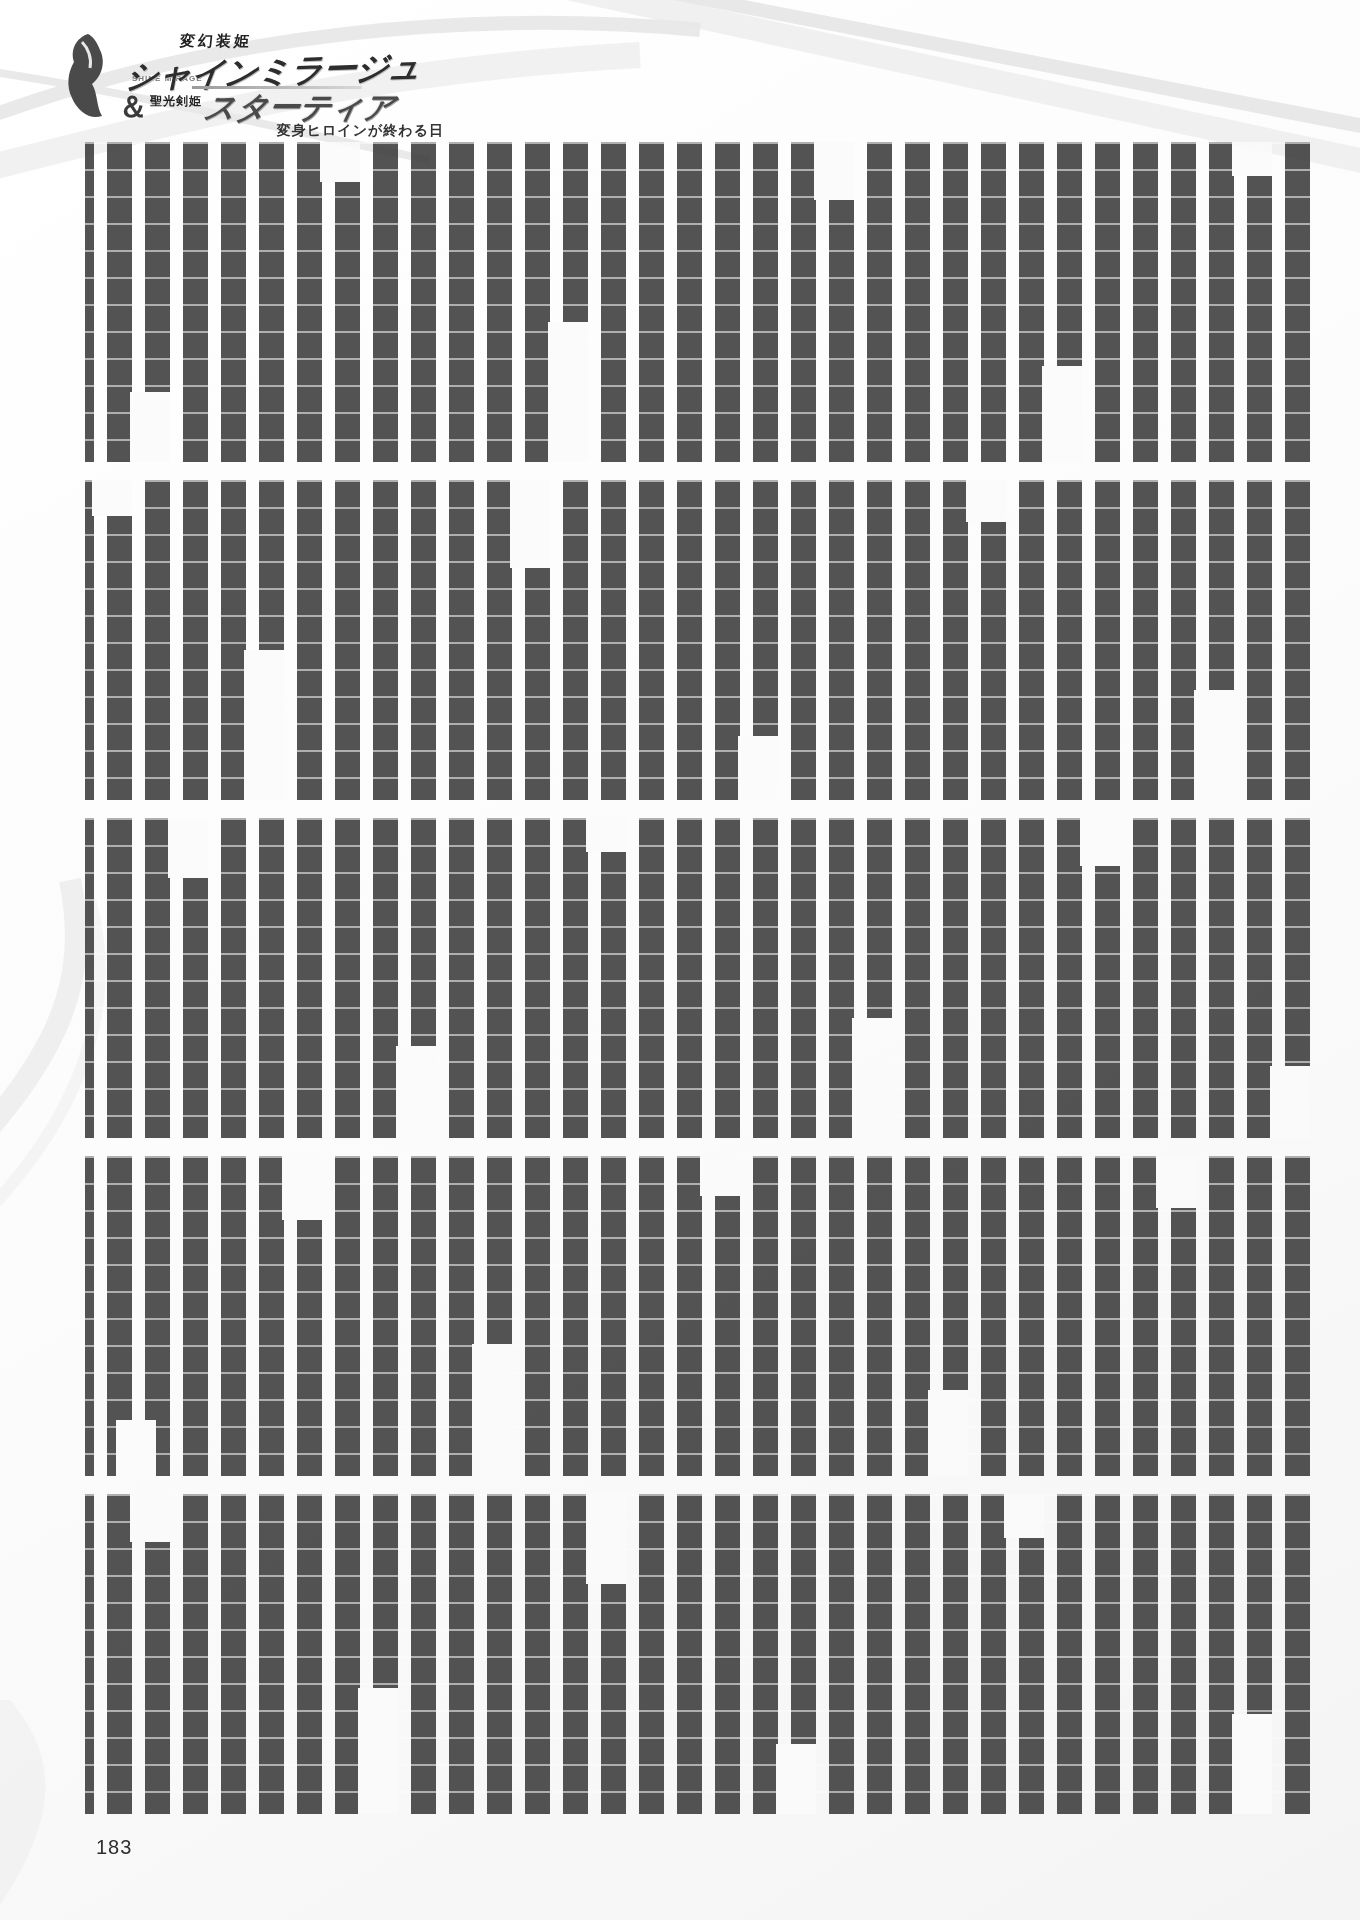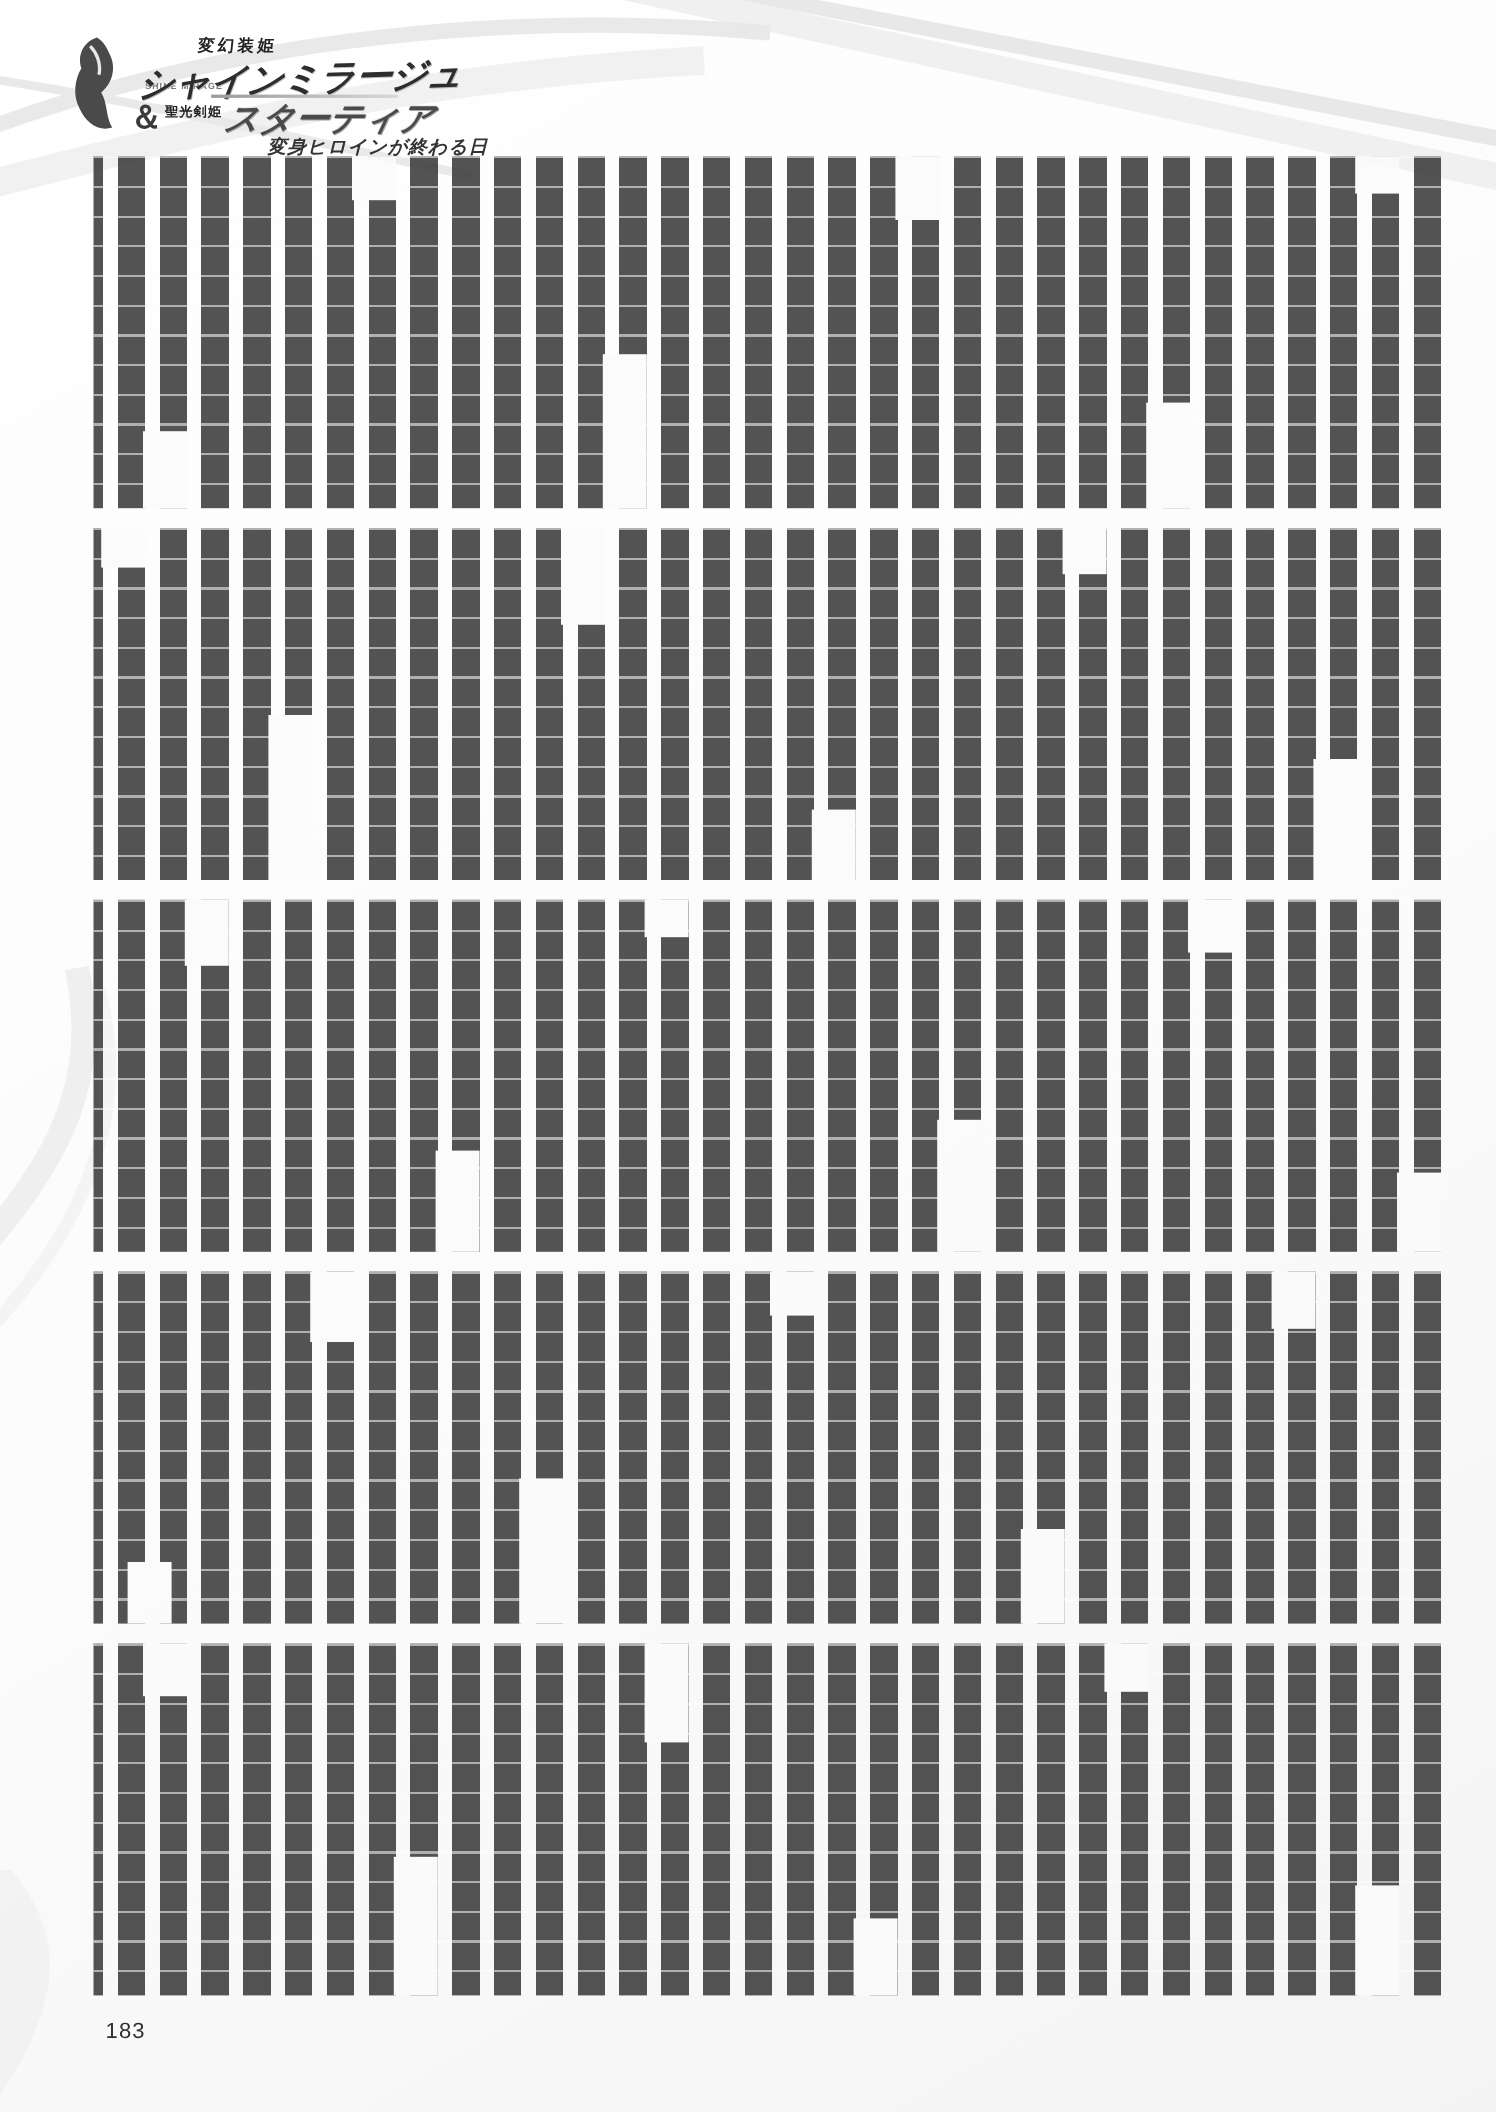--- a/index.html
+++ b/index.html
@@ -59,21 +59,21 @@
   }
   .logo-title-second{
     font-size:31px;font-weight:bold;font-style:italic;
     color:#4a4a4a;letter-spacing:0px;line-height:1;
     text-shadow:1px 1px 0 #aaa, -1px -1px 0 #e8e8e8;
     transform:skewX(-12deg);
     white-space:nowrap;
   }
   .logo-tagline{
     position:absolute;right:-42px;top:112px;
-    font-size:17px;font-weight:bold;font-style:italic;color:#333;
+    font-size:14px;font-weight:bold;color:#333;
     letter-spacing:1px;white-space:nowrap;
   }
   
   .band{
     position:absolute;left:85px;width:1225px;height:320px;
     
     background-image:
       repeating-linear-gradient(to bottom, rgba(252,252,252,0.55) 0 2px, rgba(252,252,252,0) 2px 27px),
       repeating-linear-gradient(to left, #3c3c3c 0 25px, rgba(0,0,0,0) 25px 38px);
     background-position:right top;

